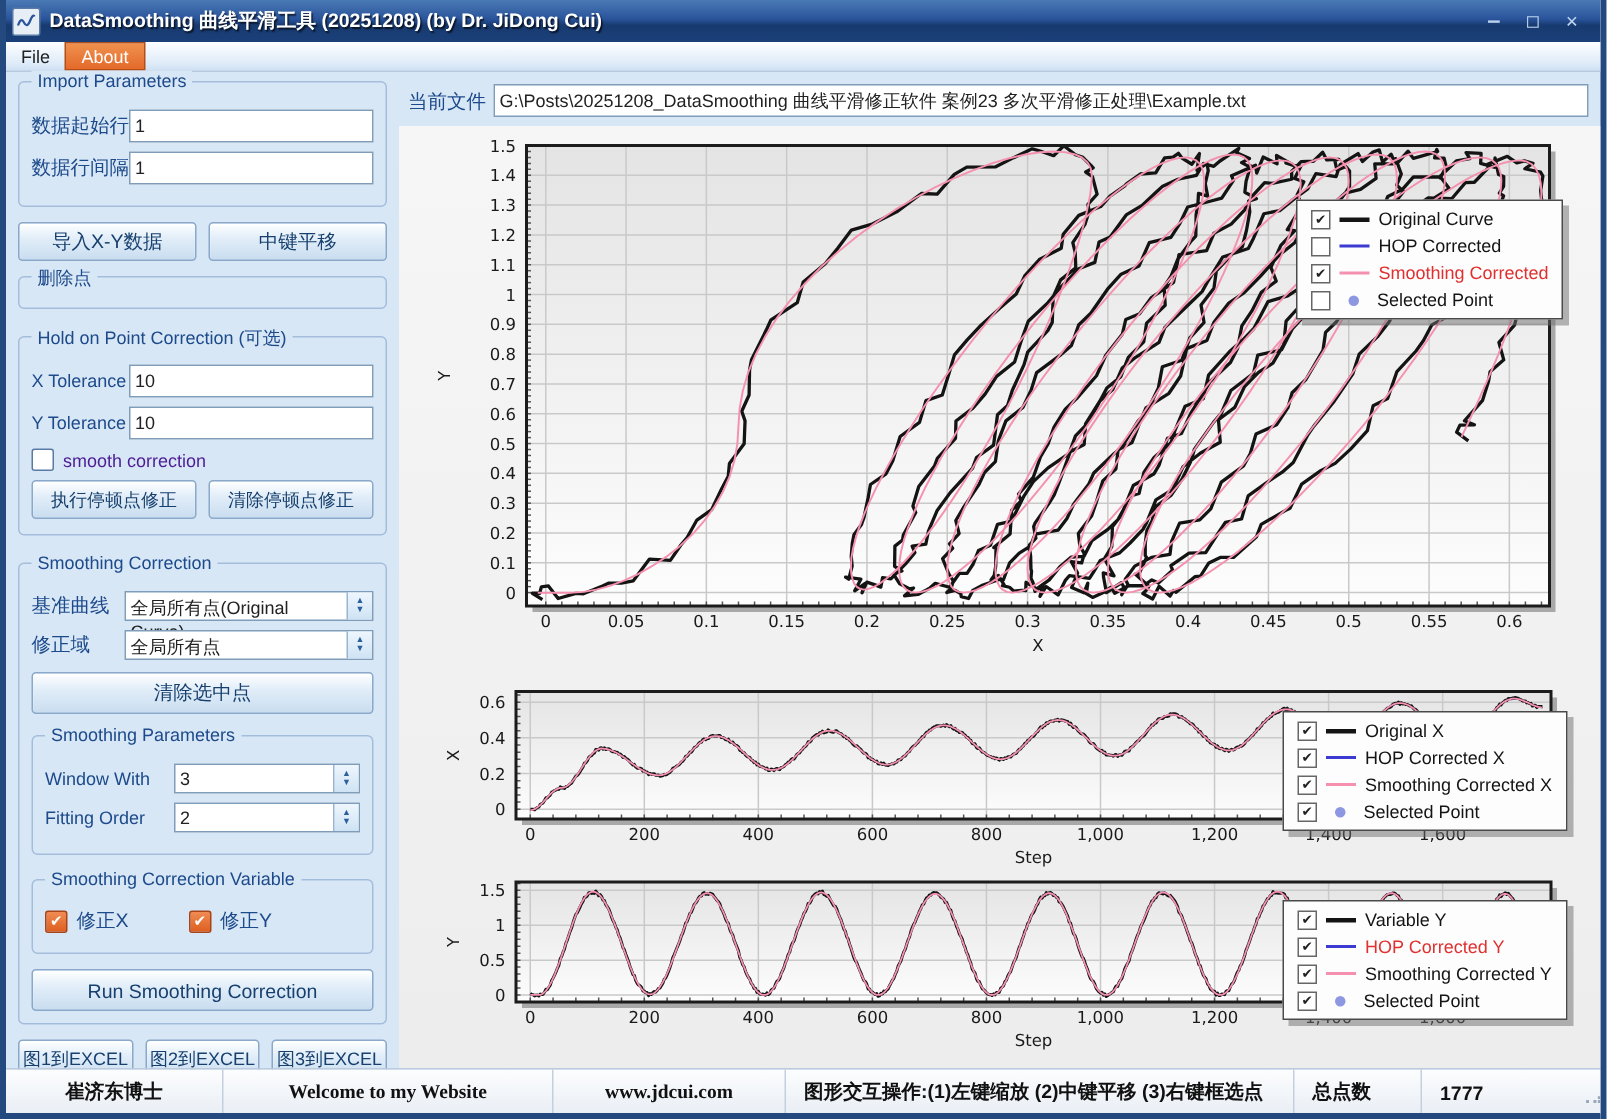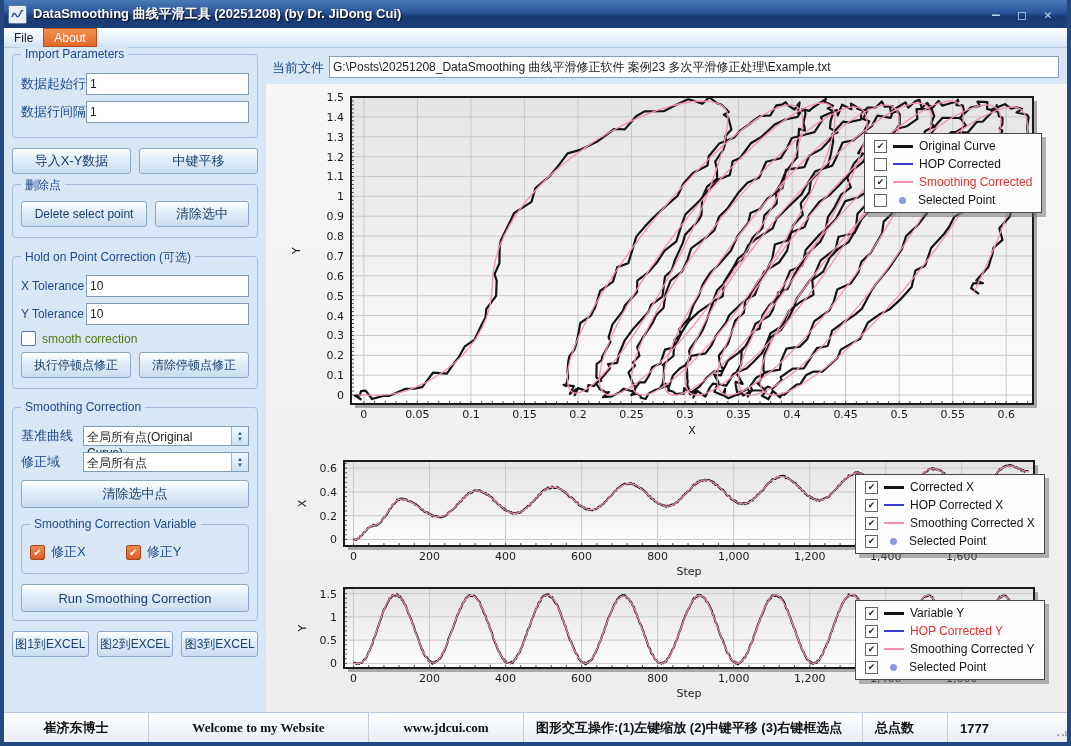--- a/index.html
+++ b/index.html
@@ -103,39 +103,35 @@
       </div>
     </div>
 
     <div class="row" style="margin:10px 4px;gap:8px;">
       <div class="btn" style="flex:1">导入X-Y数据</div>
       <div class="btn" style="flex:1">中键平移</div>
     </div>
 
     <div class="group">
       <div class="gtitle">删除点</div>
-      <div class="row" style="gap:8px;margin:4px 0 2px 0;">
-        <div class="btn" style="flex:1.35;font-size:12px">Delete select point</div>
-        <div class="btn" style="flex:1">清除选中</div>
-      </div>
     </div>
 
     <div class="group" style="margin-top:18px">
       <div class="gtitle">Hold on Point Correction (可选)</div>
       <div class="row">
         <span class="lbl" style="width:78px;font-size:12px">X Tolerance</span>
         <input class="txt" style="flex: 1 1 0%;" value="10">
       </div>
       <div class="row">
         <span class="lbl" style="width:78px;font-size:12px">Y Tolerance</span>
         <input class="txt" style="flex: 1 1 0%;" value="10">
       </div>
       <div class="row" style="gap:6px">
         <span class="chk"></span>
-        <span class="lbl" style="font-size:12px;color:#4d7c0f">smooth correction</span>
+        <span class="lbl" style="font-size:12px;color:#4c1d95">smooth correction</span>
       </div>
       <div class="row" style="gap:8px;margin-bottom:2px">
         <div class="btn" style="flex:1;font-size:12px">执行停顿点修正</div>
         <div class="btn" style="flex:1;font-size:12px">清除停顿点修正</div>
       </div>
     </div>
 
     <div class="group" style="margin-top:18px">
       <div class="gtitle">Smoothing Correction</div>
       <div class="row">
@@ -147,20 +143,37 @@
       </div>
       <div class="row">
         <span class="lbl" style="width:62px">修正域</span>
         <div class="spinbox" style="flex:1">
           <span class="val">全局所有点</span>
           <span class="spin">▲<br>▼</span>
         </div>
       </div>
       <div class="btn" style="margin:8px 0;height:26px">清除选中点</div>
 
+      <div class="group" style="margin:14px 0 8px 0">
+        <div class="gtitle">Smoothing Parameters</div>
+        <div class="row">
+          <span class="lbl" style="width:86px;font-size:12px">Window With</span>
+          <div class="spinbox" style="flex:1">
+            <span class="val">3</span>
+            <span class="spin">▲<br>▼</span>
+          </div>
+        </div>
+        <div class="row">
+          <span class="lbl" style="width:86px;font-size:12px">Fitting Order</span>
+          <div class="spinbox" style="flex:1">
+            <span class="val">2</span>
+            <span class="spin">▲<br>▼</span>
+          </div>
+        </div>
+      </div>
 
       <div class="group" style="margin:16px 0 8px 0">
         <div class="gtitle">Smoothing Correction Variable</div>
         <div class="row" style="gap:6px;margin:6px 0 4px 0">
           <span class="chk orange">✔</span>
           <span class="lbl">修正X</span>
           <span style="width:28px"></span>
           <span class="chk orange">✔</span>
           <span class="lbl">修正Y</span>
         </div>
@@ -641,21 +654,21 @@
       <div class="lrow">
         <span class="lchk"></span>
         <span class="ldot" style="background: rgb(141, 151, 226);"></span>
         <span style="color: rgb(20, 20, 20);">Selected Point</span>
       </div>
     </div>
     <div class="legend" style="left: 851px; top: 474px;">
       <div class="lrow">
         <span class="lchk">✔</span>
         <span class="lline" style="border-top-width: 3px; border-top-color: rgb(20, 20, 20);"></span>
-        <span style="color: rgb(20, 20, 20);">Corrected X</span>
+        <span style="color: rgb(20, 20, 20);">Original X</span>
       </div>
       <div class="lrow">
         <span class="lchk">✔</span>
         <span class="lline" style="border-top-width: 2px; border-top-color: rgb(59, 59, 209);"></span>
         <span style="color: rgb(20, 20, 20);">HOP Corrected X</span>
       </div>
       <div class="lrow">
         <span class="lchk">✔</span>
         <span class="lline" style="border-top-width: 2px; border-top-color: rgb(245, 144, 174);"></span>
         <span style="color: rgb(20, 20, 20);">Smoothing Corrected X</span>

